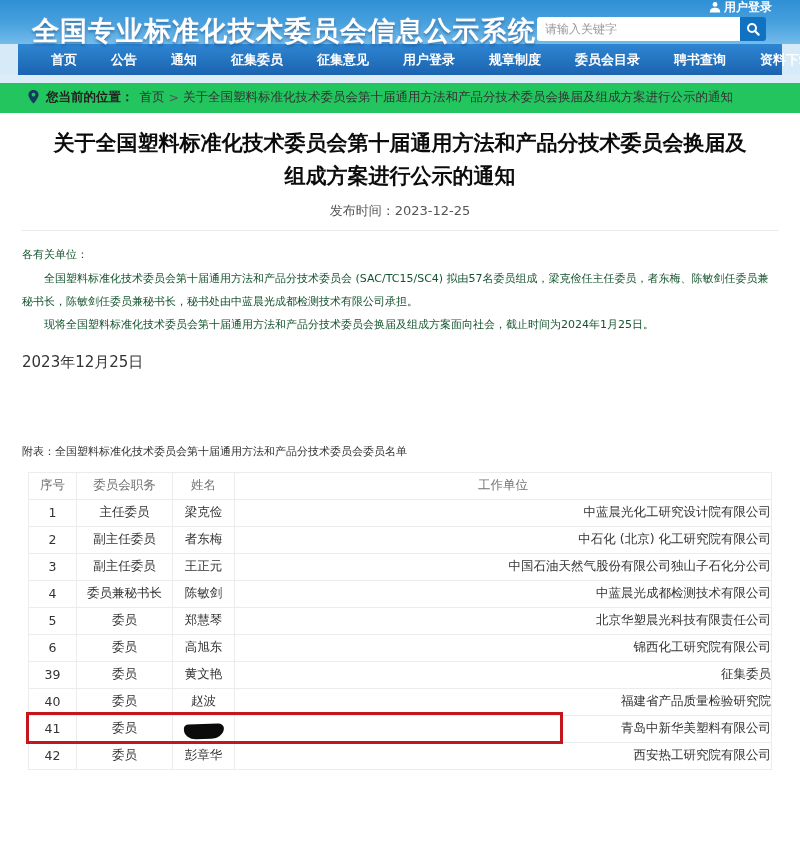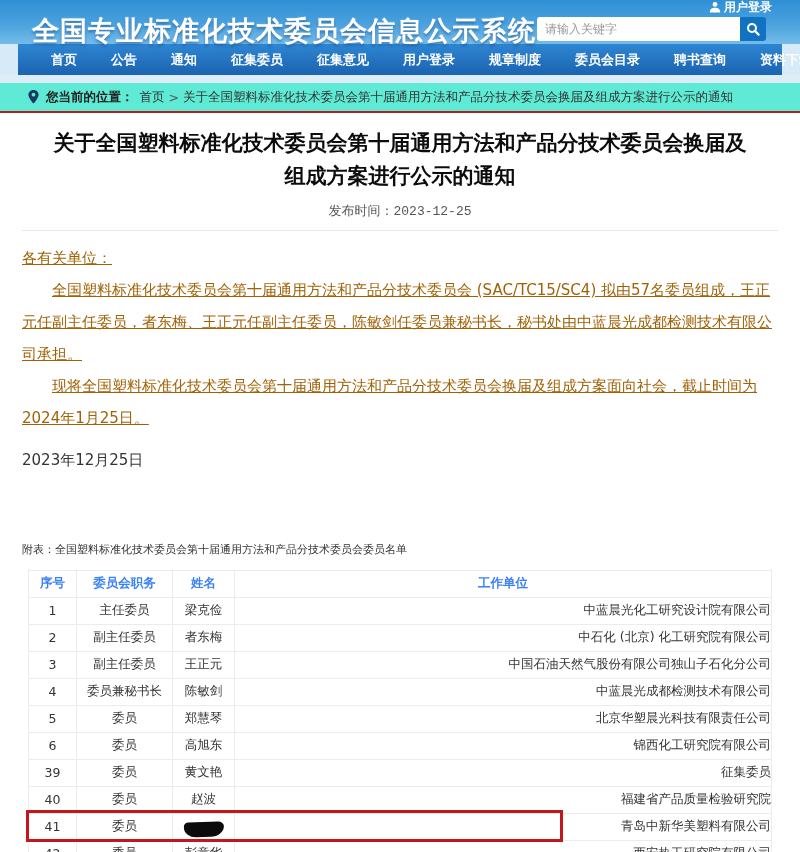--- a/index.html
+++ b/index.html
@@ -42,53 +42,53 @@
     padding-left:16px;
   }
   .nav-item{
     color:#fff; font-size:13px; font-weight:bold; padding:0 17px;
     display:flex; align-items:center; cursor:pointer; white-space:nowrap;
   }
   .nav-gap{ height:8px; background:#dcedf8; }
 
   
   .breadcrumb{
-    background:#5eead4; height:30px; display:flex; align-items:center;
+    background:#22c55e; height:30px; display:flex; align-items:center;
     padding-left:28px; font-size:12.5px; color:#333;
-    border-bottom:2px solid #b91c1c;
+    border-bottom:2px solid #22c55e;
   }
   .breadcrumb .pin{ margin-right:7px; display:flex; }
   .crumb-label{ font-weight:bold; color:#222; margin-right:6px; }
   .crumb-home{ color:#333; cursor:pointer; }
   .crumb-sep{ margin:0 4px; color:#555; }
   .crumb-current{ color:#333; white-space:nowrap; overflow:hidden; }
 
   
   .content{ background:#fff; padding:0 22px; }
   .article-title{
     text-align:center; font-size:21px; font-weight:bold; color:#0c0c0c;
     line-height:1.55; padding:14px 28px 4px;
   }
   .pub-date{
     text-align:center; font-size:13px; color:#555; padding:6px 0 10px;
-    border-bottom:1px solid #e9e9e9; margin-bottom:12px;font-family:Liberation Mono, monospace;
-  }
-  .para{ font-size:15px; color:#a16207; line-height:2.13;text-decoration:underline; }
+    border-bottom:1px solid #e9e9e9; margin-bottom:12px;
+  }
+  .para{ font-size:11px; color:#14532d; line-height:2.13; }
   .para.indent{ text-indent:2em; }
   .sign-date{ text-align:left; font-size:15px; color:#333; padding:16px 26px 0 0; }
   .attach-caption{ font-size:11px; color:#333; margin-top:72px; }
 
   
   .table-wrap{ position:relative; margin:13px 6px 0; }
   table{ width:100%; border-collapse:collapse; table-layout:fixed; }
   th,td{
     border:1px solid #ececec; height:27px; font-size:12.5px; color:#333;
     text-align:center; overflow:hidden; white-space:nowrap;
   }
-  th{ font-weight:bold; color:#3b82f6; }
+  th{ font-weight:normal; color:#737373; }
   col.c-no{ width:48px; } col.c-role{ width:96px; } col.c-name{ width:62px; }
   td.org{ text-align:right; padding-left:8px; }
   .redact-blob{
     display:inline-block; width:40px; height:15px; background:#0b0b0b;
     border-radius:18% 22% 52% 46% / 42% 48% 105% 100%;
     transform:translateY(4px) rotate(-2deg);
   }
   .highlight-box{
     position:absolute; left:-2px; top:240px; width:537px; height:32px;
     border:3px solid #c4161c; pointer-events:none;
@@ -147,21 +147,21 @@
   <span class="crumb-home">首页</span>
   <span class="crumb-sep">&gt;</span>
   <span class="crumb-current">关于全国塑料标准化技术委员会第十届通用方法和产品分技术委员会换届及组成方案进行公示的通知</span>
 </div>
 
 <div class="content">
   <div class="article-title">关于全国塑料标准化技术委员会第十届通用方法和产品分技术委员会换届及组成方案进行公示的通知</div>
   <div class="pub-date">发布时间：2023-12-25</div>
 
   <div class="para">各有关单位：</div>
-  <div class="para indent">全国塑料标准化技术委员会第十届通用方法和产品分技术委员会 (SAC/TC15/SC4) 拟由57名委员组成，王正元任副主任委员，者东梅、王正元任副主任委员，陈敏剑任委员兼秘书长，秘书处由中蓝晨光成都检测技术有限公司承担。</div>
+  <div class="para indent">全国塑料标准化技术委员会第十届通用方法和产品分技术委员会 (SAC/TC15/SC4) 拟由57名委员组成，梁克俭任主任委员，者东梅、陈敏剑任委员兼秘书长，陈敏剑任委员兼秘书长，秘书处由中蓝晨光成都检测技术有限公司承担。</div>
   <div class="para indent">现将全国塑料标准化技术委员会第十届通用方法和产品分技术委员会换届及组成方案面向社会，截止时间为2024年1月25日。</div>
 
   <div class="sign-date">2023年12月25日</div>
   <div class="attach-caption">附表：全国塑料标准化技术委员会第十届通用方法和产品分技术委员会委员名单</div>
 
   <div class="table-wrap">
     <table>
       <colgroup>
           <col class="c-no">
           <col class="c-role">

